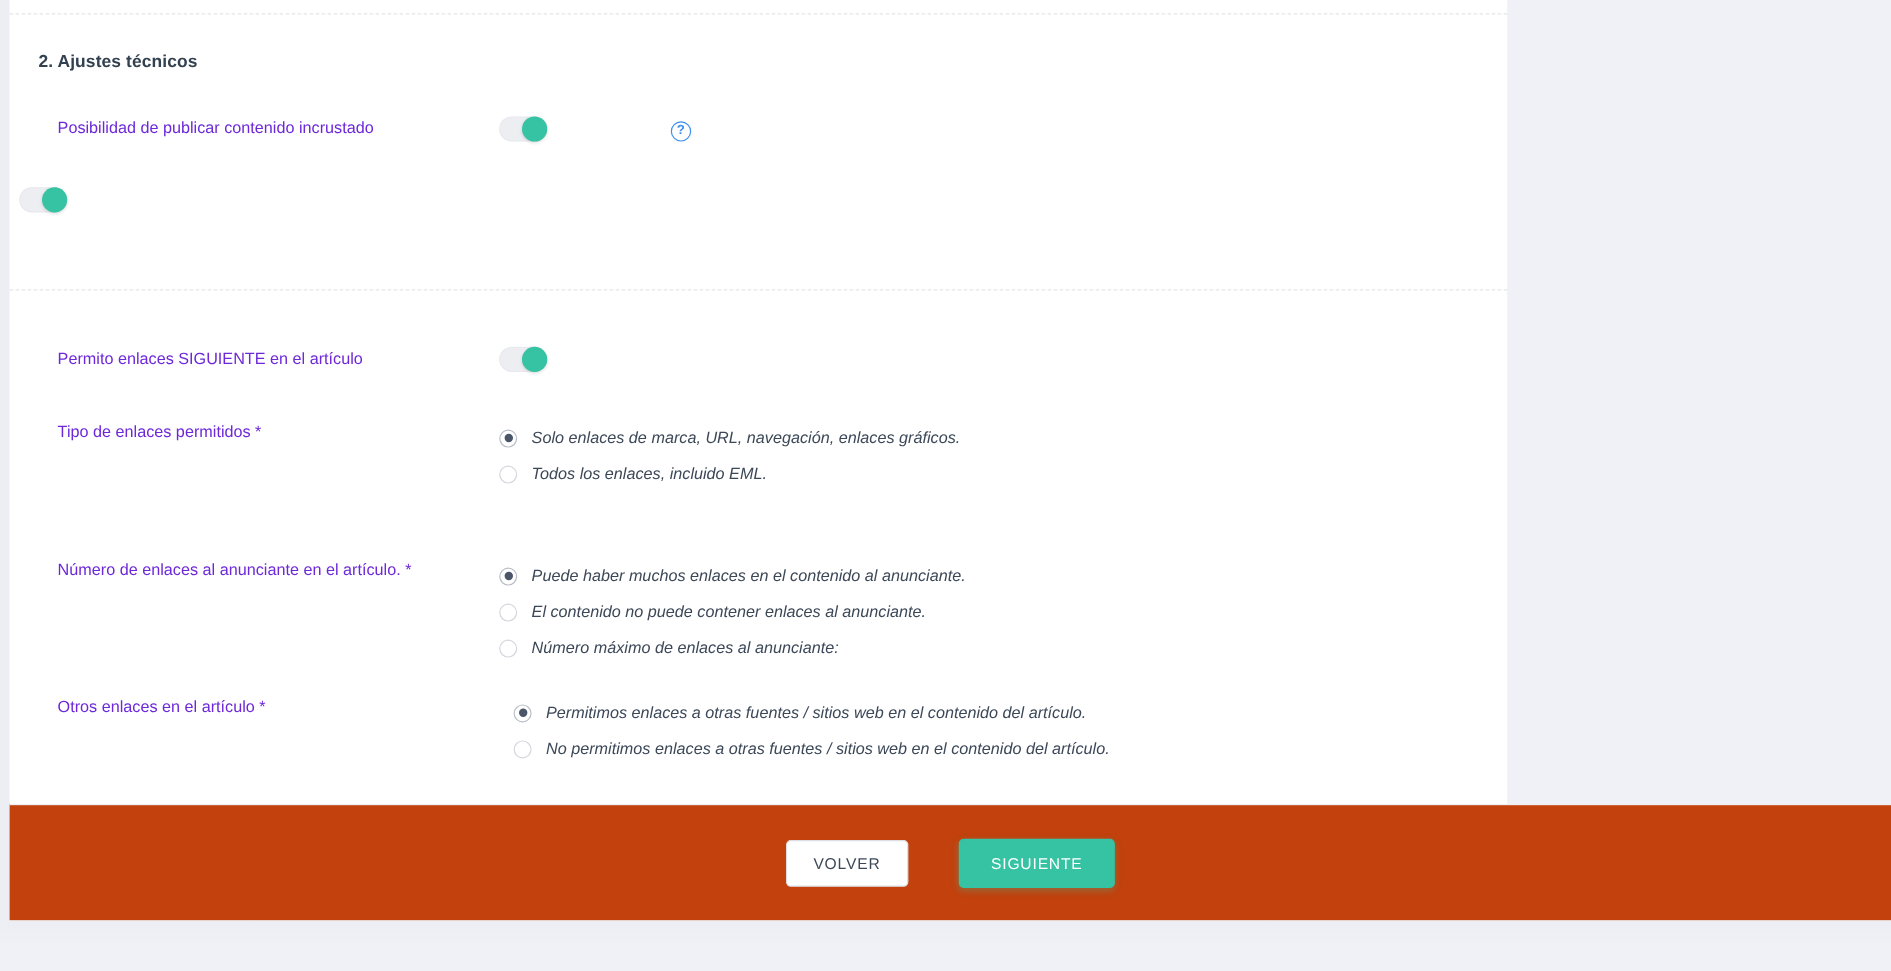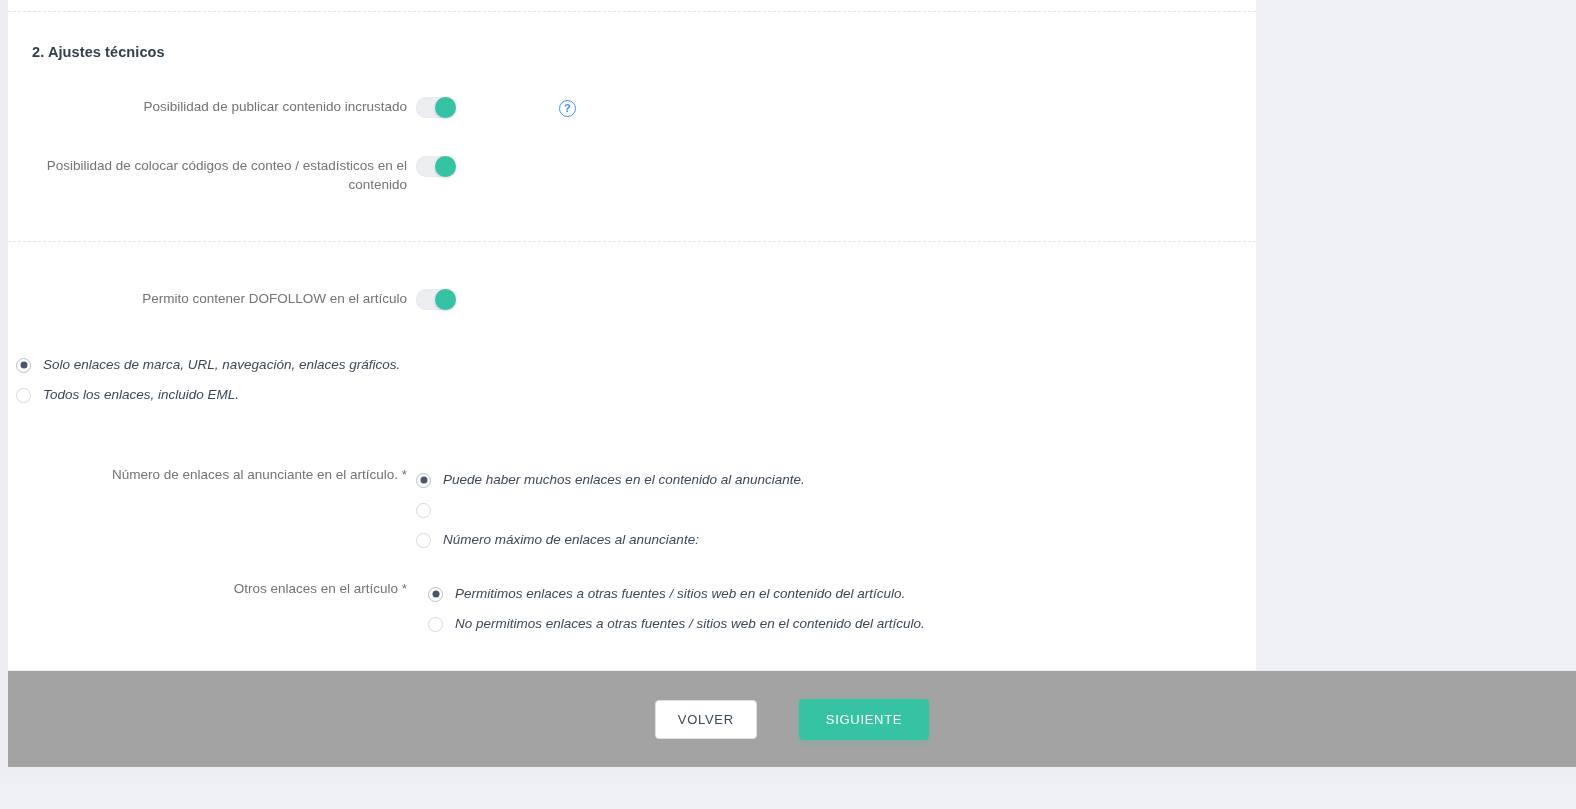--- a/index.html
+++ b/index.html
@@ -53,21 +53,21 @@
     background: #ffffff;
   }
 
   
   .footer {
     position: absolute;
     left: 8px;
     top: 670px;
     width: 1568px;
     height: 97px;
-    background: #a3a3a3;
+    background: #c2410c;
     border-top: 1px solid #edeef2;
     display: flex;
     align-items: center;
     justify-content: center;
     gap: 14px;
   }
 
   .below-fold {
     position: absolute;
     left: 0;
@@ -102,25 +102,24 @@
   
   .row {
     position: absolute;
     left: 0;
     width: 100%;
     display: flex;
     align-items: flex-start;
   }
   .row .label {
     width: 400px;
-    padding-left: 24px;
+    padding-left: 40px;
     font-size: 13.5px;
     line-height: 19px;
-    color: #737373;
-    text-align: right;
+    color: #6d28d9;
   }
   .row .control {
     flex: 1;
     padding-left: 8px;
   }
 
   .label-wrap { max-width: 375px; }
 
   
   .toggle {
@@ -247,42 +246,42 @@
       <div class="control">
         <span class="toggle">
           <span class="knob"></span>
         </span>
         <span style="display:inline-block;width:94px;"></span>
         <span class="help-icon">?</span>
       </div>
     </div>
 
     <div class="row" style="top:156px;">
-      <div class="label">
-        <div class="label-wrap">Posibilidad de colocar códigos de conteo / estadísticos en el contenido</div>
-      </div>
       <div class="control">
         <span class="toggle">
           <span class="knob"></span>
         </span>
       </div>
     </div>
 
     <div class="row" style="top:289px;">
       <div class="label">
-        <div class="label-wrap">Permito contener DOFOLLOW en el artículo</div>
+        <div class="label-wrap">Permito enlaces SIGUIENTE en el artículo</div>
       </div>
       <div class="control">
         <span class="toggle">
           <span class="knob"></span>
         </span>
       </div>
     </div>
 
     <div class="row" style="top:350px;">
+      <div class="label">
+        <div class="label-wrap">Tipo de enlaces permitidos *</div>
+      </div>
       <div class="control">
         <div class="radio-group">
           <div class="radio-item selected">
             <span class="radio-dot"></span>
             <span class="radio-label">Solo enlaces de marca, URL, navegación, enlaces gráficos.</span>
           </div>
           <div class="radio-item">
             <span class="radio-dot"></span>
             <span class="radio-label">Todos los enlaces, incluido EML.</span>
           </div>
@@ -295,20 +294,21 @@
         <div class="label-wrap">Número de enlaces al anunciante en el artículo. *</div>
       </div>
       <div class="control">
         <div class="radio-group">
           <div class="radio-item selected">
             <span class="radio-dot"></span>
             <span class="radio-label">Puede haber muchos enlaces en el contenido al anunciante.</span>
           </div>
           <div class="radio-item">
             <span class="radio-dot"></span>
+            <span class="radio-label">El contenido no puede contener enlaces al anunciante.</span>
           </div>
           <div class="radio-item">
             <span class="radio-dot"></span>
             <span class="radio-label">Número máximo de enlaces al anunciante:</span>
           </div>
         </div>
       </div>
     </div>
 
     <div class="row" style="top:579px;gap:12px;">

